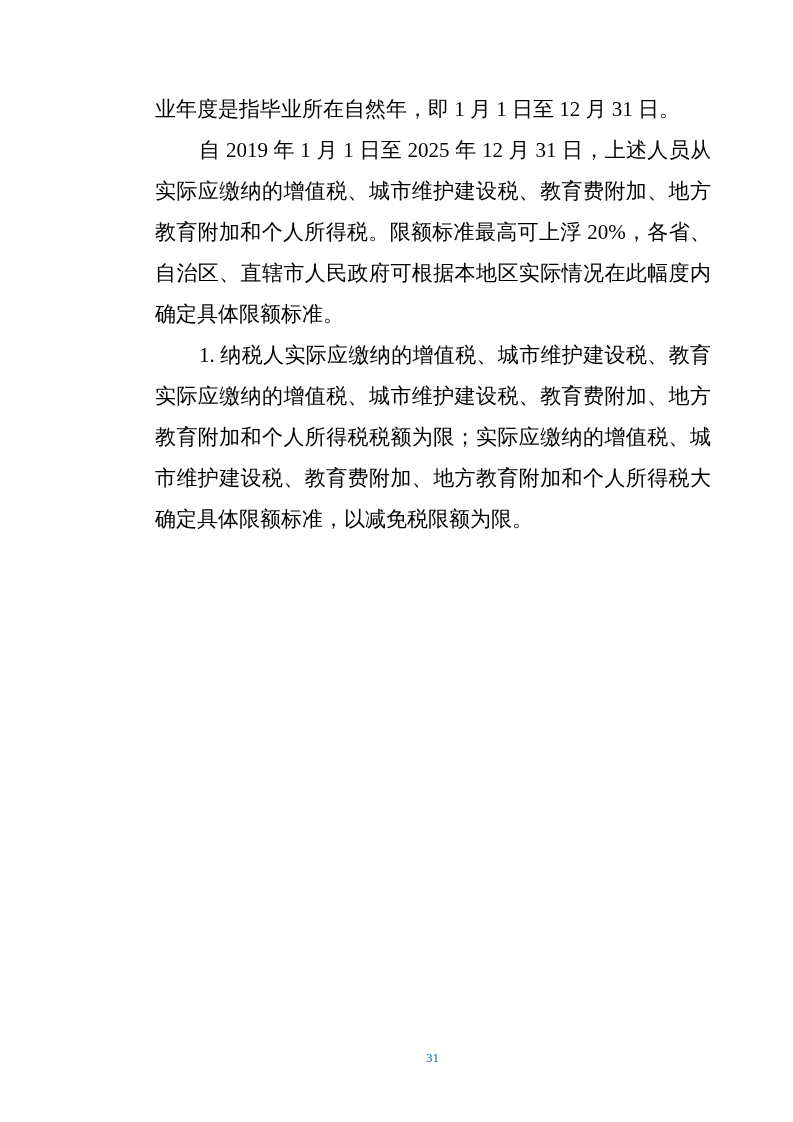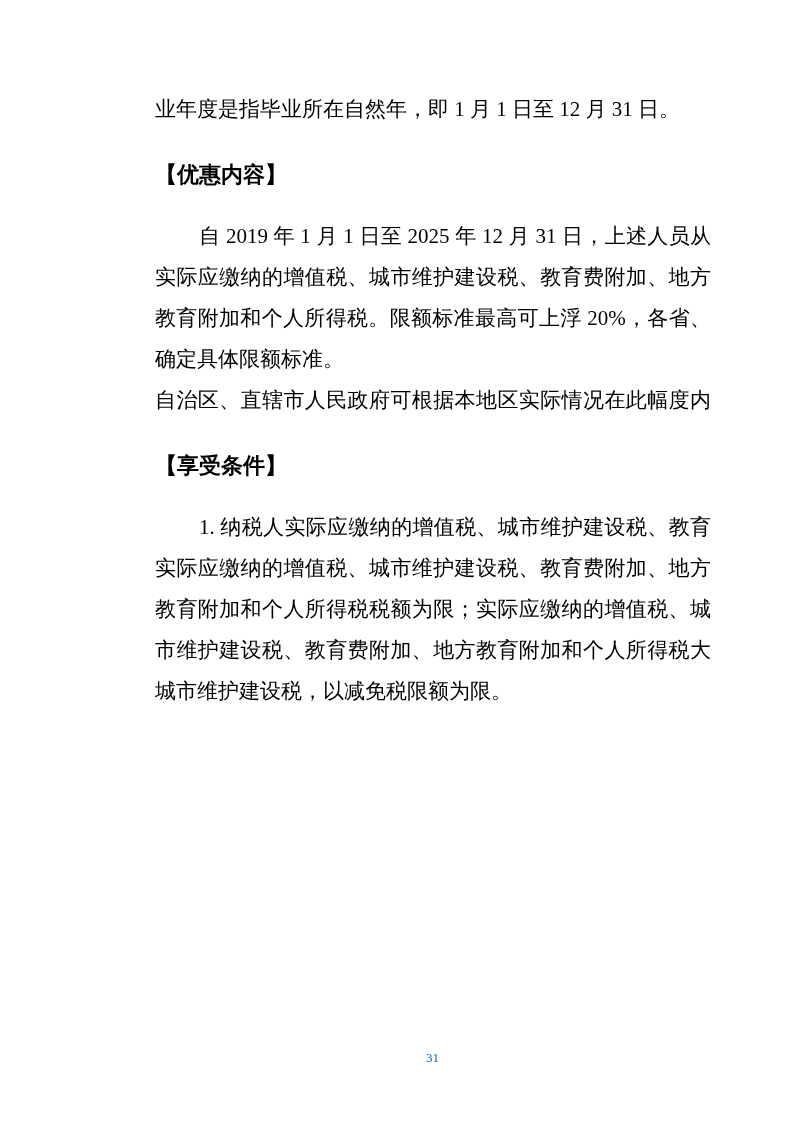--- a/index.html
+++ b/index.html
@@ -59,37 +59,35 @@
   }
 </style>
 </head>
 <body>
 
 <div class="page">
   <div class="content">
 
     <div class="line last">业年度是指毕业所在自然年，即 1 月 1 日至 12 月 31 日。</div>
 
-    <div class="heading">【优惠内容】</div>
 
     <div class="para">
       <div class="line indent">自 2019 年 1 月 1 日至 2025 年 12 月 31 日，上述人员从</div>
       <div class="line">实际应缴纳的增值税、城市维护建设税、教育费附加、地方</div>
       <div class="line">教育附加和个人所得税。限额标准最高可上浮 20%，各省、</div>
+      <div class="line">自治区、直辖市人民政府可根据本地区实际情况在此幅度内</div>
       <div class="line last">确定具体限额标准。</div>
-      <div class="line">自治区、直辖市人民政府可根据本地区实际情况在此幅度内</div>
     </div>
 
-    <div class="heading">【享受条件】</div>
 
     <div class="para">
       <div class="line indent">1. 纳税人实际应缴纳的增值税、城市维护建设税、教育</div>
       <div class="line">实际应缴纳的增值税、城市维护建设税、教育费附加、地方</div>
       <div class="line">教育附加和个人所得税税额为限；实际应缴纳的增值税、城</div>
       <div class="line">市维护建设税、教育费附加、地方教育附加和个人所得税大</div>
-      <div class="line last">城市维护建设税，以减免税限额为限。</div>
+      <div class="line last">确定具体限额标准，以减免税限额为限。</div>
     </div>
 
 
   </div>
 
   <div class="page-number">31</div>
 </div>
 
 </body></html>

